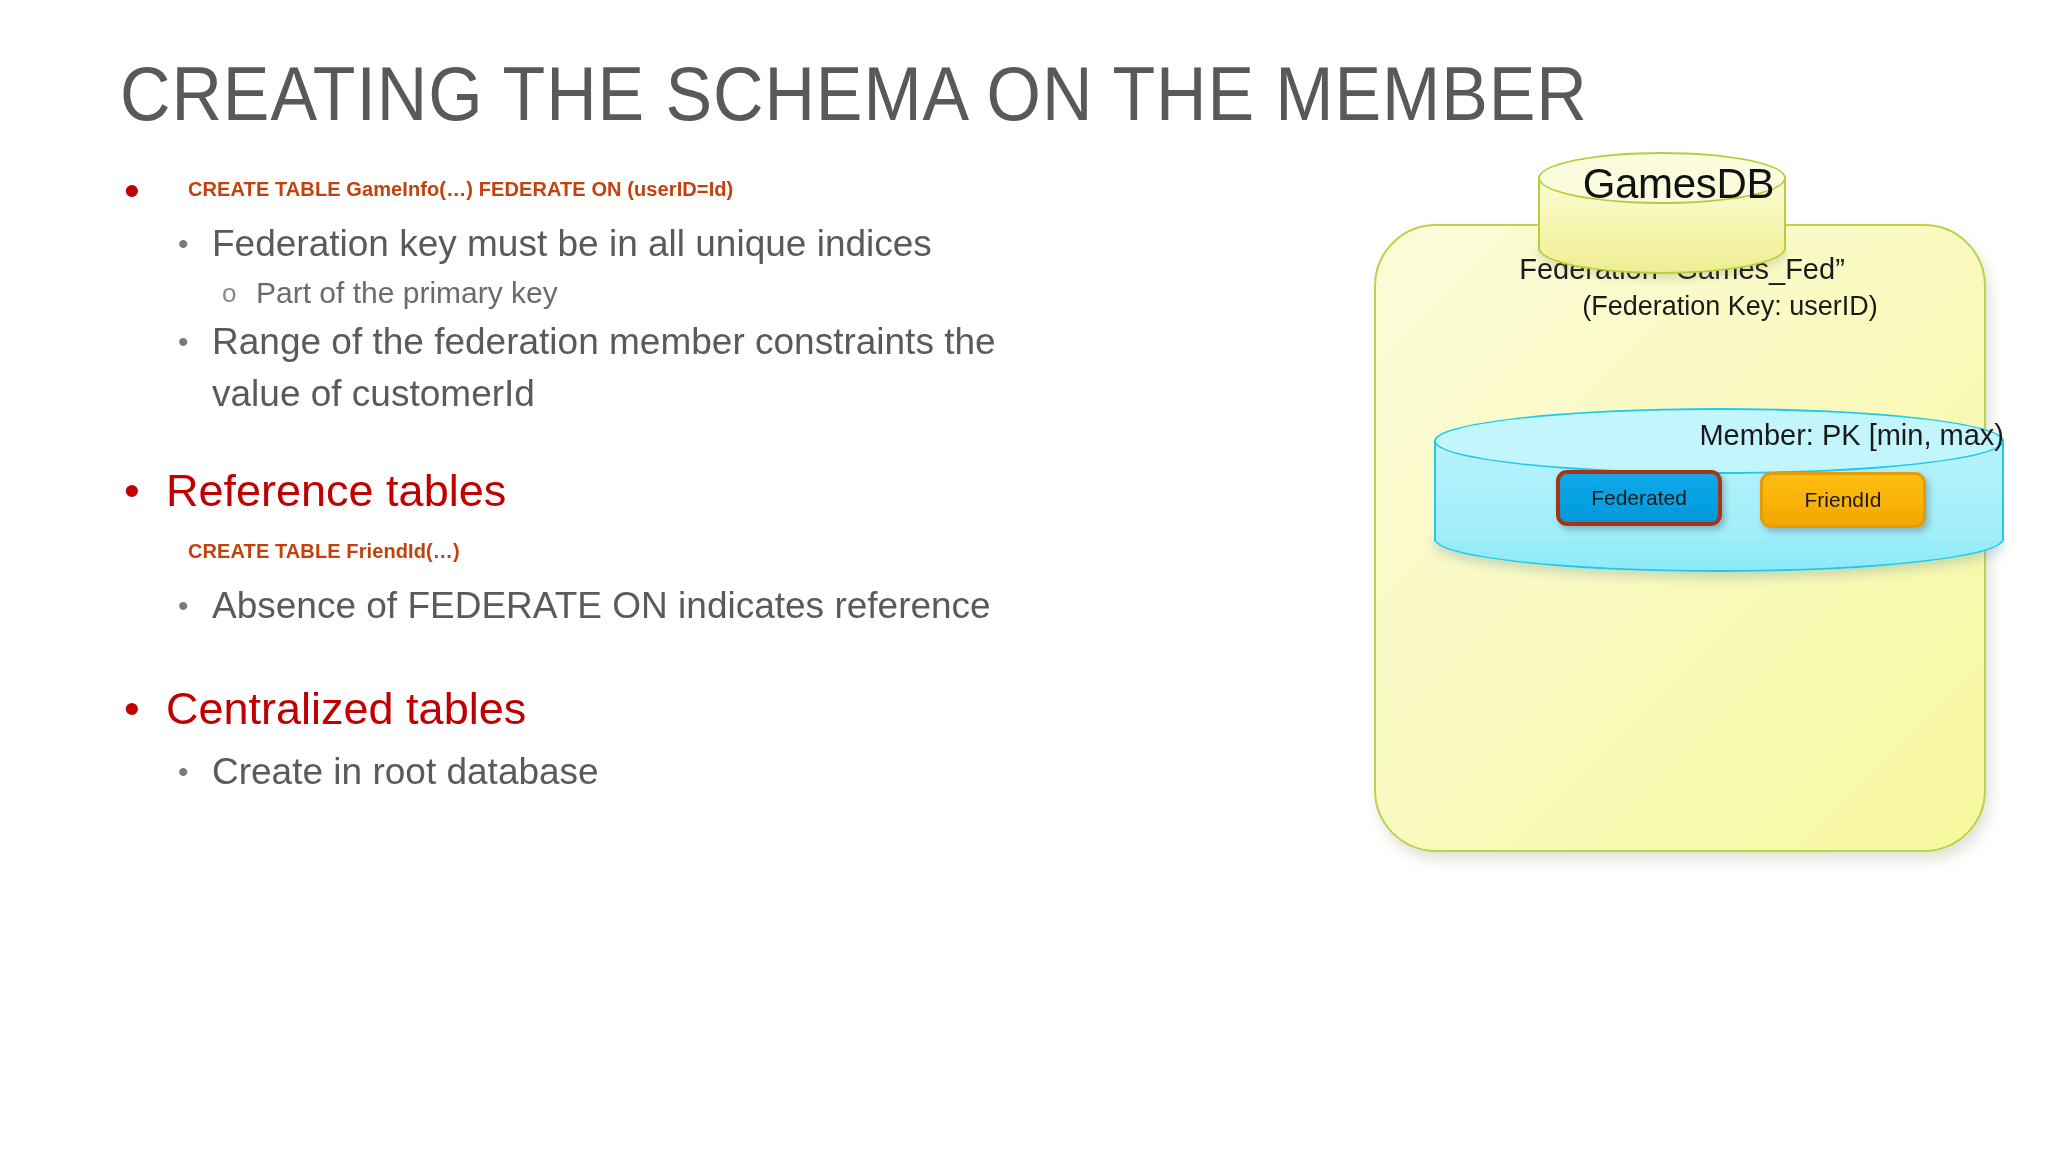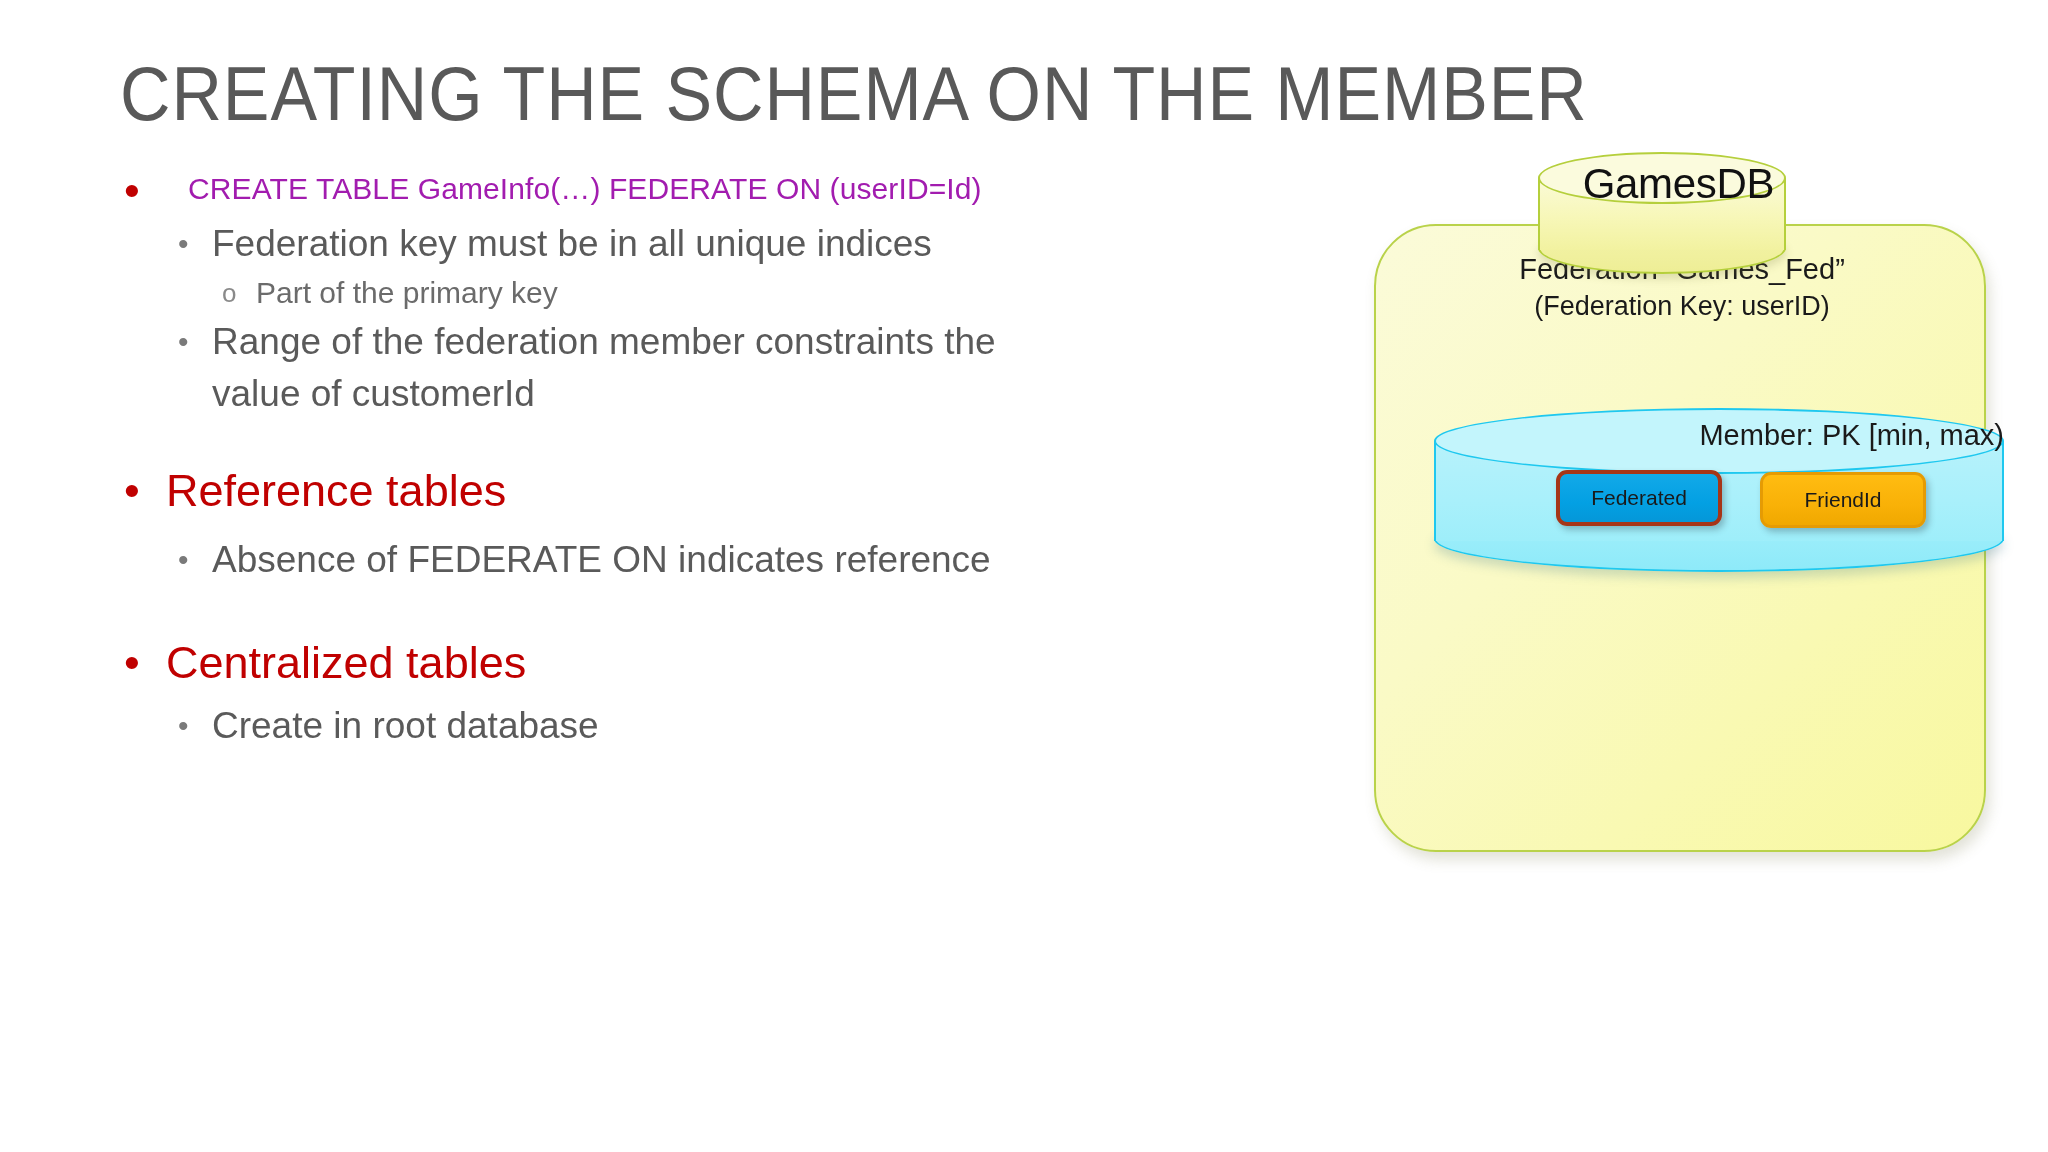--- a/index.html
+++ b/index.html
@@ -67,23 +67,23 @@
     top: 0;
     font-size: 45px;
     line-height: 62px;
     color: #c00000;
   }
 
   
   .code {
     position: relative;
     padding-left: 70px;
-    color: #a21caf;
-    font-size: 30px;
-    font-weight: 400;
+    color: #c2410c;
+    font-size: 20px;
+    font-weight: 700;
     line-height: 46px;
     white-space: nowrap;
     letter-spacing: 0.1px;
   }
 
   
   .lvl2 {
     position: relative;
     padding-left: 94px;
     color: #5a5a5a;
@@ -213,20 +213,21 @@
   }
   #federation-subtitle {
     position: absolute;
     left: 0;
     top: 62px;
     width: 612px;
     text-align: center;
     font-size: 27px;
     color: #1a1a1a;
     line-height: 36px;
+    padding-left: 48px;
   }
 
   
   #member-cyl {
     position: absolute;
     left: 58px;
     top: 182px;
     width: 570px;
     height: 176px;
   }
@@ -334,20 +335,21 @@
     </div>
 
     <div class="gap-md"></div>
 
     <div class="blk">
       <div class="lvl1">
         <span class="bullet">•</span>
         <span>Reference tables</span>
       </div>
       <div class="gap-sm"></div>
+      <div class="code">CREATE TABLE FriendId(…)</div>
       <div class="gap-sm"></div>
       <div class="lvl2">
         <span class="bullet">•</span>
         <span>Absence of FEDERATE ON indicates reference</span>
       </div>
     </div>
 
     <div class="gap-lg"></div>
 
     <div class="blk">

